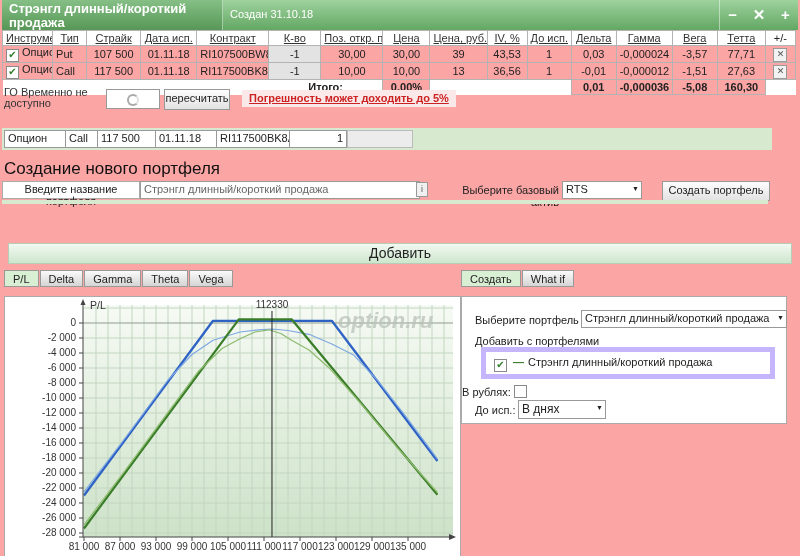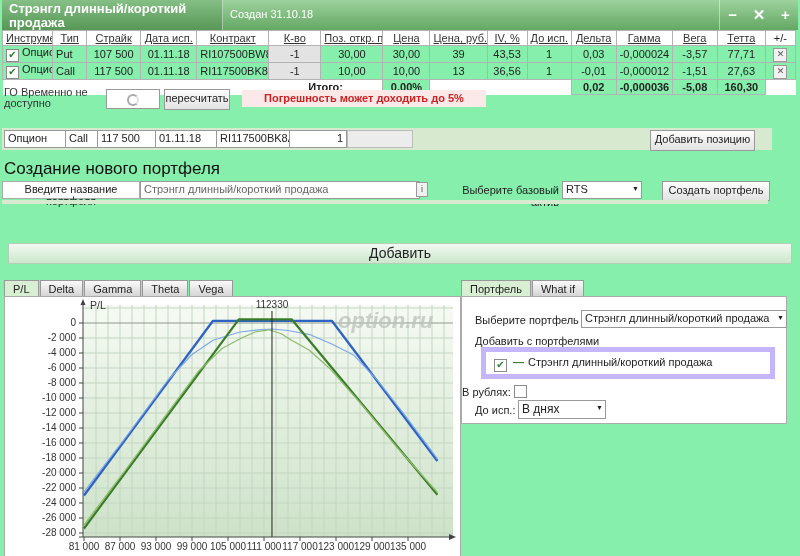--- a/index.html
+++ b/index.html
@@ -1,16 +1,16 @@
 <!DOCTYPE html>
 <html><head>
 <meta charset="utf-8">
 <style>
   html,body{margin:0;padding:0;background:#fff;}
-  #app{position:relative;width:800px;height:556px;overflow:hidden;background:#86efac;
+  #app{position:relative;width:800px;height:556px;overflow:hidden;background:#fca5a5;
        font-family:"Liberation Sans",sans-serif;color:#222;}
   
   .titlebar{position:absolute;left:2px;top:0;width:796px;height:30px;
     background:linear-gradient(#9ed29e,#63a763);}
   .titlecell{position:absolute;left:0;top:0;width:213px;height:26px;padding:2px 0 2px 7px;
     background:linear-gradient(#85bf85,#579757);color:#fff;font-size:13px;font-weight:bold;
     line-height:14px;border-right:1px solid rgba(255,255,255,.45);}
   .created{position:absolute;left:228px;top:8px;color:#fff;font-size:11px;}
   .winbtns{position:absolute;right:0;top:0;height:30px;width:78px;
     border-left:1px solid rgba(255,255,255,.45);text-align:center;}
@@ -33,22 +33,22 @@
   .xbtn::after{content:"\2715";}
   
   .go-label{position:absolute;left:4px;top:87px;width:100px;font-size:11px;line-height:11px;color:#333;}
   .go-input{position:absolute;left:106px;top:89px;width:52px;height:16px;border:1px solid #999;
     background:#fff;text-align:center;padding-top:2px;}
   .spinner{display:inline-block;width:8px;height:8px;border:2px solid #aaa;border-right-color:#e2e2e2;
     border-radius:50%;}
   .btn{background:linear-gradient(#fdfdfd,#e2e2e2);border:1px solid #999;font-size:11px;
     font-family:"Liberation Sans",sans-serif;text-align:center;cursor:pointer;color:#222;}
   .go-btn{position:absolute;left:164px;top:89px;width:64px;height:19px;line-height:17px;}
-  .go-warning{position:absolute;left:242px;top:90px;height:13px;padding:2px 22px;background:#fbe9e9;
-    color:#cc2222;font-size:11px;font-weight:bold;}
+  .go-warning{position:absolute;left:242px;top:90px;height:13px;padding:2px 7px;background:#fbe9e9;
+    color:#cc2222;font-size:11px;font-weight:bold;text-decoration:underline;}
   
   .h1{position:absolute;left:4px;font-size:17px;color:#111;}
   
   .npos-band{position:absolute;left:2px;top:128px;width:770px;height:22px;background:#d7e9cf;}
   .sel{position:absolute;height:14px;border:1px solid #999;background:#fff;font-size:11px;
     padding:1px 13px 1px 3px;overflow:hidden;white-space:nowrap;cursor:pointer;}
   .sel::after{content:"\25BC";position:absolute;right:2px;top:3px;font-size:7px;color:#222;}
   .npos-qty{position:absolute;left:289px;top:130px;width:50px;height:14px;border:1px solid #999;
     background:#fff;font-size:11px;text-align:right;padding:1px 3px;}
   .npos-empty{position:absolute;left:347px;top:130px;width:58px;height:14px;border:1px solid #bbb;
@@ -62,21 +62,21 @@
   .pf-inicon{position:absolute;left:416px;top:182px;width:10px;height:13px;border:1px solid #999;
     background:#f0f0f0;font-size:9px;line-height:13px;text-align:center;color:#555;}
   .pf-asset-label{position:absolute;left:441px;top:184px;width:118px;text-align:right;font-size:11px;}
   .pf-asset-sel{left:562px;top:181px;width:62px;}
   .pf-create{position:absolute;left:662px;top:181px;width:106px;height:18px;line-height:16px;}
   .pf-strip{position:absolute;left:2px;top:200px;width:766px;height:4px;background:#d7e9cf;}
   
   .charts-bar{position:absolute;left:8px;top:243px;width:782px;height:19px;
     background:linear-gradient(#f2f9f2,#cde6cd);border:1px solid #b6cdb6;text-align:center;
     font-size:14px;color:#222;line-height:19px;}
-  .tabrow{position:absolute;top:279px;height:17px;white-space:nowrap;text-align:center;}
+  .tabrow{position:absolute;top:269px;height:17px;white-space:nowrap;text-align:center;}
   #chart-tabs{left:4px;} #panel-tabs{left:461px;}
   .tab{display:inline-block;border:1px solid #999;background:linear-gradient(#fafafa,#d5d5d5);
     padding:2px 8px 1px;font-size:11px;margin-right:1px;cursor:pointer;color:#222;}
   .tab.active{background:#d9efd3;}
   .chartbox{position:absolute;left:4px;top:296px;width:455px;height:262px;border:1px solid #aaa;
     background:#fff;}
   svg text{font-family:"Liberation Sans",sans-serif;}
   
   .panel{position:absolute;left:461px;top:296px;width:324px;height:126px;border:1px solid #aaa;
     background:#fff;font-size:11px;}
@@ -179,21 +179,21 @@
           <td class="r">-0,000012</td>
           <td class="r">-1,51</td>
           <td class="r">27,63</td>
           <td class="c"><span class="xbtn"></span></td>
         </tr>
         <tr>
           <td class="nb" colspan="5"></td>
           <td class="nb b r" colspan="2">Итого:</td>
           <td class="b r">0,00%</td>
           <td class="nb" colspan="3"></td>
-          <td class="b r">0,02</td>
+          <td class="b r">0,01</td>
           <td class="b r">-0,000036</td>
           <td class="b r">-5,08</td>
           <td class="b r">160,30</td>
           <td class="nb"></td>
         </tr>
       </tbody>
   </table>
 
   <div class="go-label">ГО Временно не доступно</div>
   <div class="go-input"><span class="spinner"></span></div>
@@ -202,21 +202,20 @@
 
   <div class="h1" style="top:106px;margin-top:26px;">Новая позиция</div>
   <div class="npos-band"></div>
   <div class="sel" style="left:4px;top:130px;width:55px;"><span>Опцион</span></div>
   <div class="sel" style="left:65px;top:130px;width:27px;"><span>Call</span></div>
   <div class="sel" style="left:97px;top:130px;width:52px;"><span>117 500</span></div>
   <div class="sel" style="left:155px;top:130px;width:56px;"><span>01.11.18</span></div>
   <div class="sel" style="left:216px;top:130px;width:66px;"><span>RI117500BK8A</span></div>
   <div class="npos-qty">1</div>
   <div class="npos-empty"></div>
-  <div class="btn npos-add">Добавить позицию</div>
 
   <div class="h1" style="top:159px;">Создание нового портфеля</div>
   <div class="pf-label">Введите название портфеля</div>
   <div class="pf-input">Стрэнгл длинный/короткий продажа</div>
   <div class="pf-inicon">i</div>
   <div class="pf-asset-label">Выберите базовый актив</div>
   <div class="sel pf-asset-sel"><span>RTS</span></div>
   <div class="btn pf-create">Создать портфель</div>
   <div class="pf-strip"></div>
 
@@ -336,21 +335,21 @@
         <line x1="331" y1="240" x2="331" y2="244" stroke="#444"></line>
         <text x="331" y="253" text-anchor="middle" font-size="10" fill="#333">123 000</text>
         <line x1="367" y1="240" x2="367" y2="244" stroke="#444"></line>
         <text x="367" y="253" text-anchor="middle" font-size="10" fill="#333">129 000</text>
         <line x1="403" y1="240" x2="403" y2="244" stroke="#444"></line>
         <text x="403" y="253" text-anchor="middle" font-size="10" fill="#333">135 000</text>
         <text x="85" y="12" font-size="10.5" fill="#333">P/L</text>
       </svg>
   </div>
 
-  <div class="tabrow" id="panel-tabs"><span class="tab active">Портфель</span><span class="tab">What if</span></div>
+  <div class="tabrow" id="panel-tabs"><span class="tab active">Создать</span><span class="tab">What if</span></div>
   <div class="panel">
     <div class="p-label1">Выберите портфель</div>
     <div class="sel p-sel1"><span>Стрэнгл длинный/короткий продажа</span></div>
     <div class="p-label2">Добавить с портфелями</div>
     <div class="p-comparebox" id="compare-box">
         <div class="p-compare-item"><span class="cb checked"></span><span class="swatch" style="color: rgb(58, 125, 40);">—</span><span>Стрэнгл длинный/короткий продажа</span></div>
       </div>
     <div class="p-rub">
       <span>В рублях:</span>
       <span class="cb" id="rub-cb"></span>

